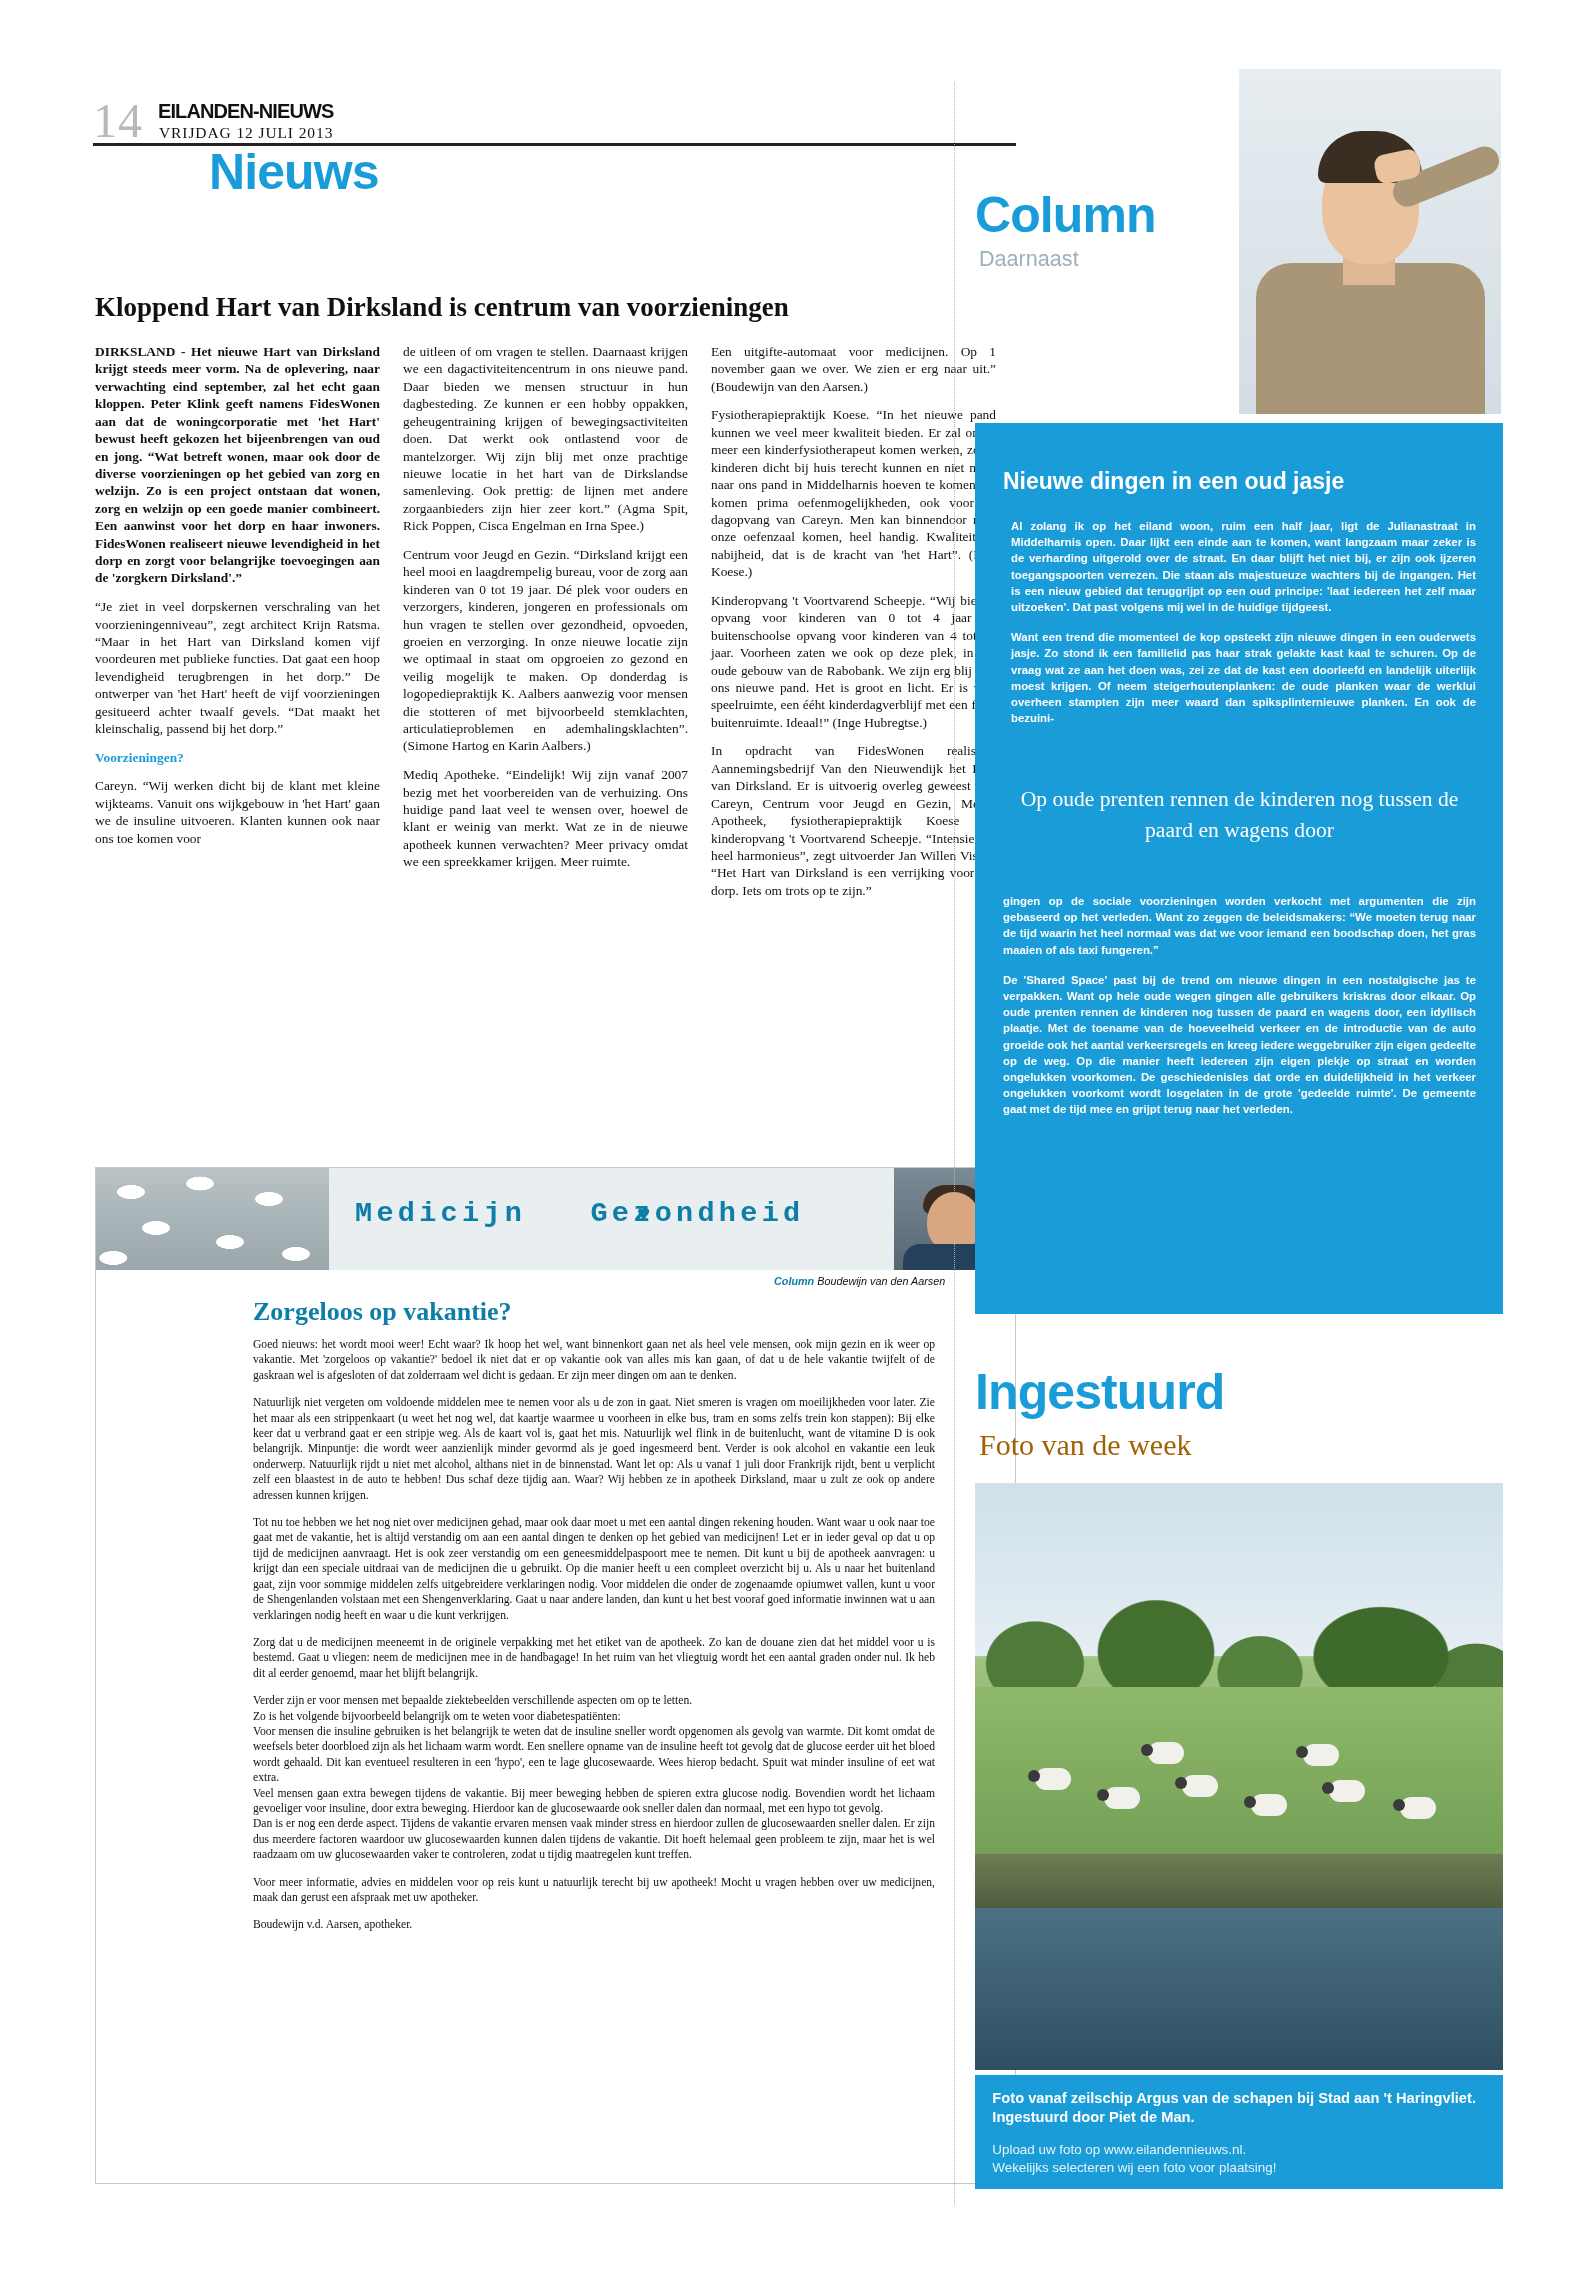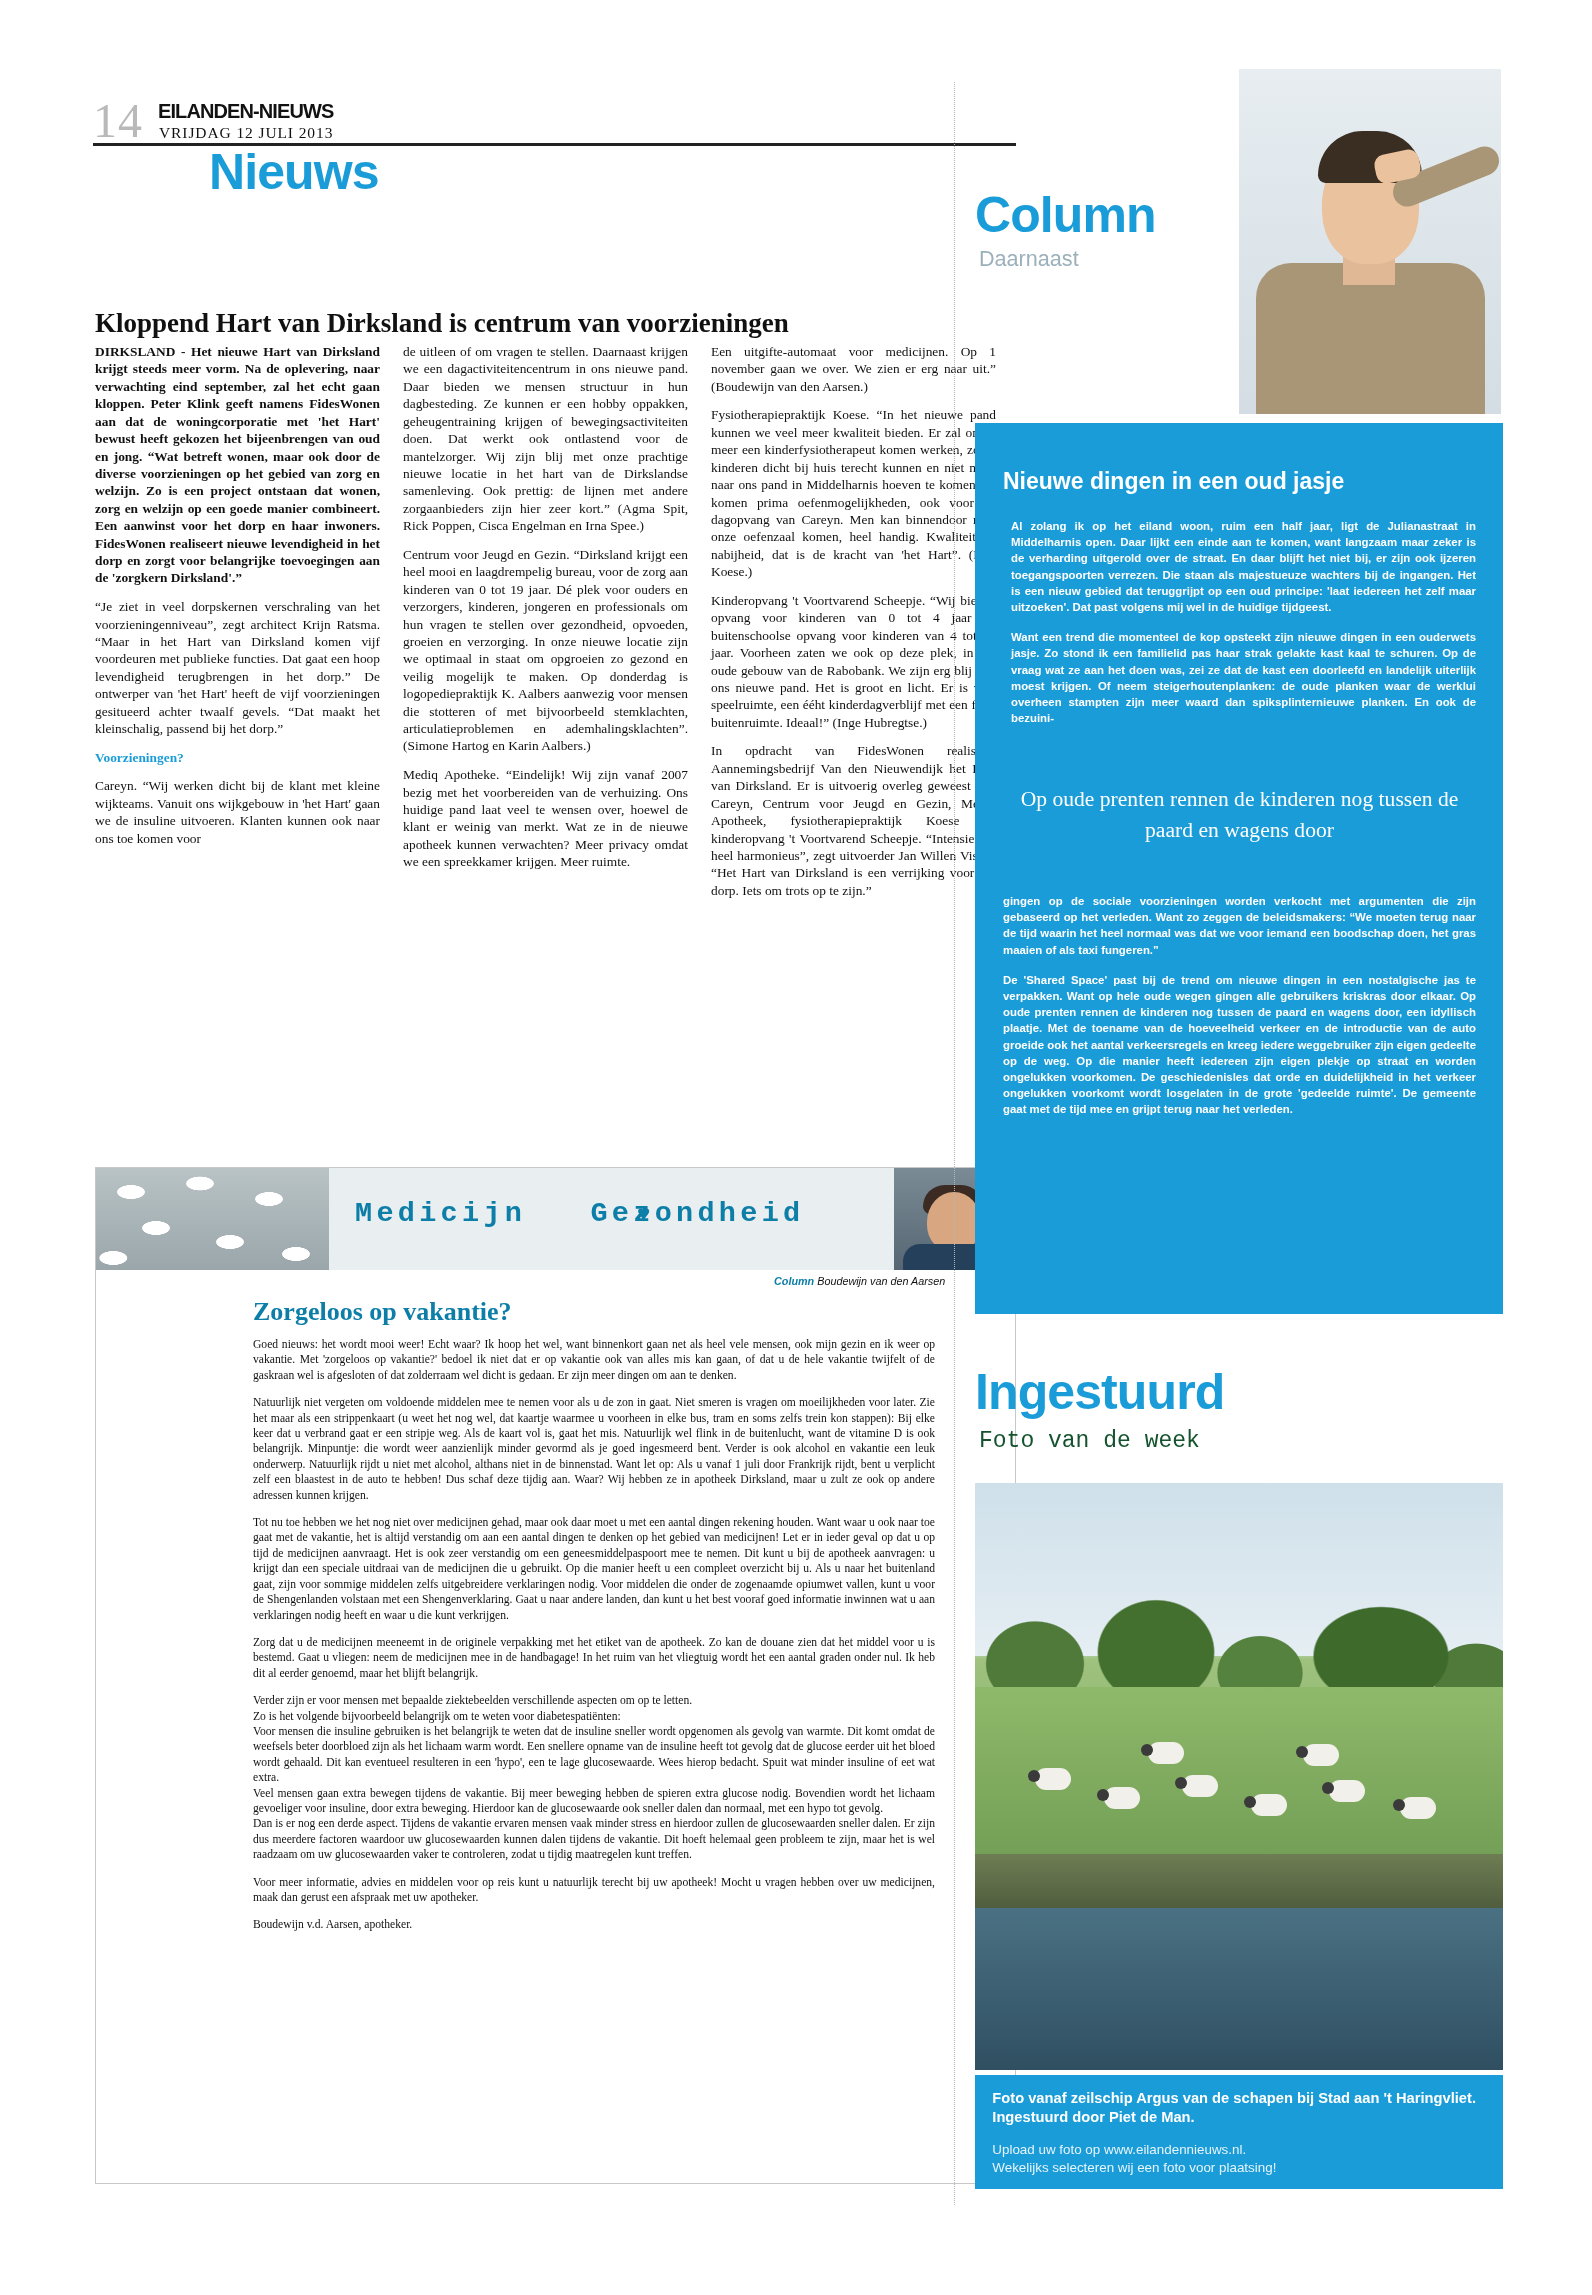--- a/index.html
+++ b/index.html
@@ -36,21 +36,21 @@
     font-family:"Liberation Sans",sans-serif;
     font-weight:bold;font-size:50px;color:#1a9cd8;
     letter-spacing:-0.9px;
   }
   .rule{
     position:absolute;left:93px;top:143px;width:923px;height:2.6px;background:#222;
   }
 
   
   .headline{
-    position:absolute;left:95px;top:308px;width:915px;
+    position:absolute;left:95px;top:292px;width:915px;
     font-family:"Liberation Serif",serif;
     font-weight:bold;font-size:27px;color:#111;
   }
 
   
   .news-cols{
     position:absolute;left:95px;top:343px;width:919px;height:811px;
   }
   .col{position:absolute;top:0;width:285px;font-size:13.4px;line-height:1.30;text-align:justify;}
   .col.c1{left:0;}
@@ -169,21 +169,21 @@
   }
   .bb-body2 p{margin:0 0 14px 0;}
 
   
   .ing-head{
     position:absolute;left:975px;top:1363px;
     font-family:"Liberation Sans",sans-serif;font-weight:bold;font-size:50px;color:#1a9cd8;letter-spacing:-0.9px;
   }
   .ing-sub{
     position:absolute;left:979px;top:1428px;
-    font-family:Liberation Mono, monospace;font-size:23px;color:#14532d;
+    font-family:Liberation Serif, serif;font-size:30px;color:#a16207;
   }
   .ing-photo{
     position:absolute;left:975px;top:1483px;width:528px;height:587px;overflow:hidden;
     background:linear-gradient(#bcd4e2 0%,#cfe0ea 28%,#9fc27e 30%,#7fae63 62%,#4d6f80 63%,#39596b 100%);
   }
   .ip-sky{position:absolute;left:0;top:0;width:528px;height:173px;background:linear-gradient(#cfe0ea,#e5eef3);}
   .ip-trees{
     position:absolute;left:0;top:52px;width:528px;height:164px;
     background:
       radial-gradient(ellipse 69px 60px at 60px 129px,#4f7a3a 70%,transparent 72%),

